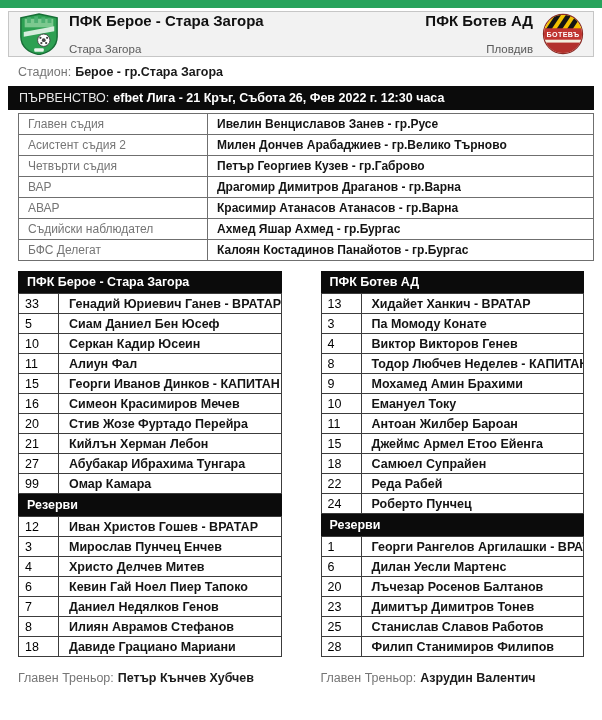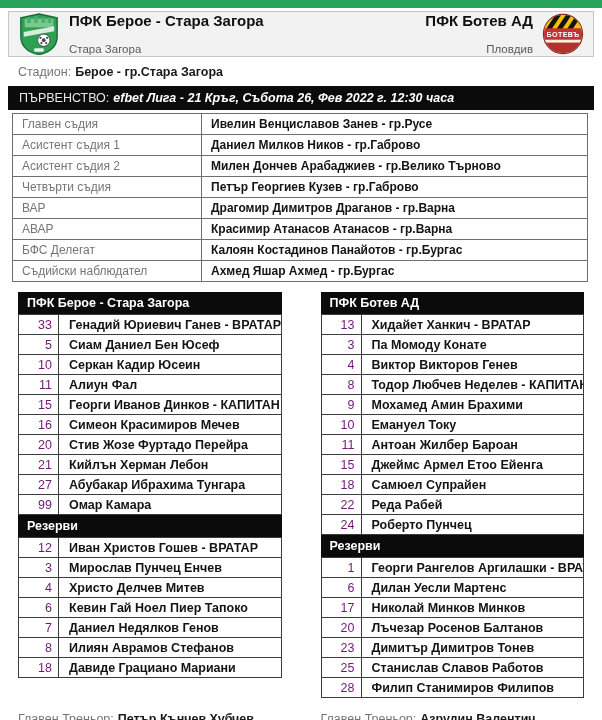--- a/index.html
+++ b/index.html
@@ -31,37 +31,37 @@
   .stadium-line{margin:8px 18px 0;font-size:12.5px;}
   .lbl{color:#757575;margin-right:4px;margin-top:16px;}
   .val{font-weight:bold;color:#1a1a1a;}
   
   .banner{
     margin:7px 8px 0;
     background:#0b0b0b;color:#fff;
     padding:5px 11px;font-size:12.5px;
   }
   .banner .lbl{color:#e8e8e8;}
-  .banner .val{color:#fff;font-style:italic;}
+  .banner .val{color:#fff;}
   
   table{border-collapse:collapse;}
-  .officials{margin:3px 8px 0 12px;width:576px;font-size:12px;table-layout:fixed;}
+  .officials{margin:3px 8px 0 18px;width:576px;font-size:12px;table-layout:fixed;}
   .officials td{border:1px solid #6f6f6f;padding:3px 9px;height:13px;overflow:hidden;white-space:nowrap;}
   .officials td.role{width:170px;color:#757575;}
   .officials td.name{font-weight:bold;color:#141414;}
   
   .teams-wrap{display:flex;gap:39px;margin:10px 18px 0;}
   .team{width:268px;font-size:12.5px;}
   .team-bar{
     background:#0b0b0b;color:#fff;font-weight:bold;
     padding:4px 9px;font-size:12.5px;
   }
   .roster{width:100%;table-layout:fixed;}
   .roster td{border:1px solid #3c3c3c;padding:2px 6px;height:15px;overflow:hidden;white-space:nowrap;}
-  .roster td.num{width:27px;text-align:right;color:#701a75;font-weight:normal;}
+  .roster td.num{width:27px;text-align:left;color:#000000;font-weight:normal;}
   .roster td.pname{font-weight:bold;padding-left:10px;color:#141414;margin-left:12px;}
   
   .coaches{display:flex;gap:39px;margin:14px 18px 0;font-size:12.5px;}
   .coach{width:268px;white-space:nowrap;}
 </style>
 </head>
 <body>
 
 <div class="top-bar"></div>
 
@@ -123,24 +123,20 @@
 </div>
 
 <table class="officials">
   <tbody>
 
       <tr>
         <td class="role">Главен съдия</td>
         <td class="name">Ивелин Венциславов Занев - гр.Русе</td>
       </tr>
 
-      <tr>
-        <td class="role">Асистент съдия 1</td>
-        <td class="name">Даниел Милков Ников - гр.Габрово</td>
-      </tr>
 
       <tr>
         <td class="role">Асистент съдия 2</td>
         <td class="name">Милен Дончев Арабаджиев - гр.Велико Търново</td>
       </tr>
 
       <tr>
         <td class="role">Четвърти съдия</td>
         <td class="name">Петър Георгиев Кузев - гр.Габрово</td>
       </tr>
@@ -149,27 +145,27 @@
         <td class="role">ВАР</td>
         <td class="name">Драгомир Димитров Драганов - гр.Варна</td>
       </tr>
 
       <tr>
         <td class="role">АВАР</td>
         <td class="name">Красимир Атанасов Атанасов - гр.Варна</td>
       </tr>
 
       <tr>
+        <td class="role">Съдийски наблюдател</td>
+        <td class="name">Ахмед Яшар Ахмед - гр.Бургас</td>
+      </tr>
+
+      <tr>
         <td class="role">БФС Делегат</td>
         <td class="name">Калоян Костадинов Панайотов - гр.Бургас</td>
-      </tr>
-
-      <tr>
-        <td class="role">Съдийски наблюдател</td>
-        <td class="name">Ахмед Яшар Ахмед - гр.Бургас</td>
       </tr>
     </tbody>
 </table>
 
 <div class="teams-wrap">
 
   <section class="team">
     <div class="team-bar">ПФК Берое - Стара Загора</div>
     <table class="roster">
       <tbody>
@@ -336,24 +332,20 @@
           <tr>
             <td class="num">1</td>
             <td class="pname">Георги Рангелов Аргилашки - ВРАТАР</td>
           </tr>
 
           <tr>
             <td class="num">6</td>
             <td class="pname">Дилан Уесли Мартенс</td>
           </tr>
 
-          <tr>
-            <td class="num">17</td>
-            <td class="pname">Николай Минков Минков</td>
-          </tr>
 
           <tr>
             <td class="num">20</td>
             <td class="pname">Лъчезар Росенов Балтанов</td>
           </tr>
 
           <tr>
             <td class="num">23</td>
             <td class="pname">Димитър Димитров Тонев</td>
           </tr>

